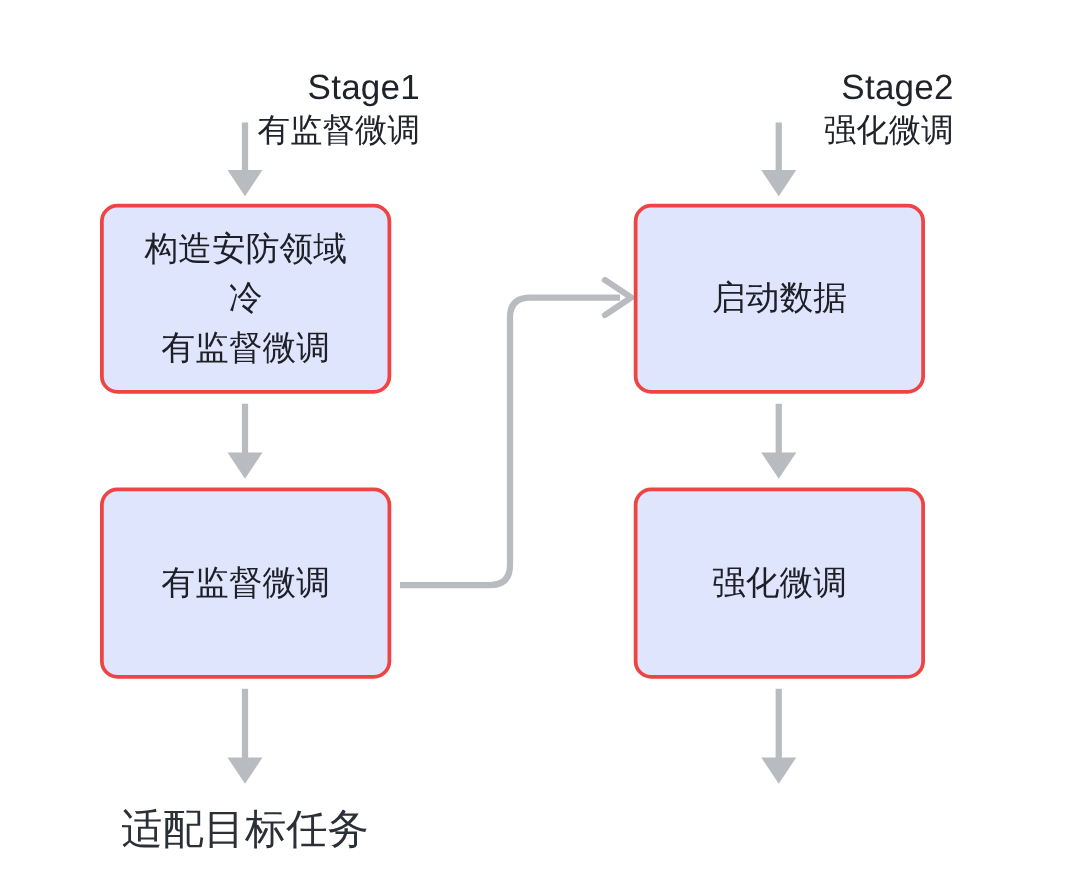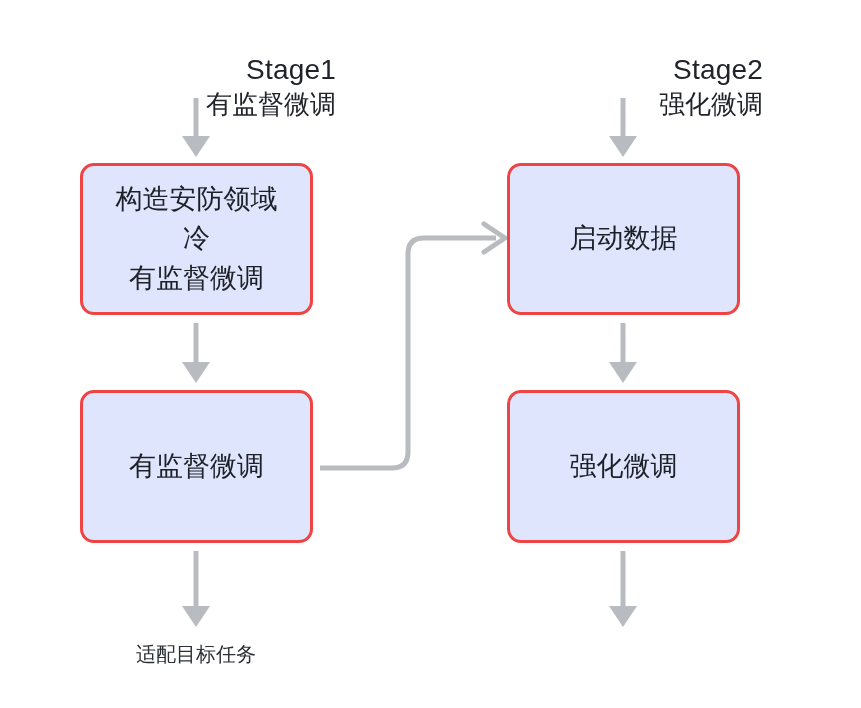--- a/index.html
+++ b/index.html
@@ -56,21 +56,21 @@
     padding: 8px 20px;
   }
   .node-label {
     font-size: 27px;
     line-height: 1.45;
     color: #1d2027;
   }
   .outcome-label {
     position: absolute;
     text-align: center;
-    font-size: 20px;
+    font-size: 33px;
     color: #2b2f36;
     white-space: nowrap;
   }
 </style>
 </head>
 <body>
 
 <div id="diagram">
 
   <svg class="connectors" viewBox="0 0 861 708">

